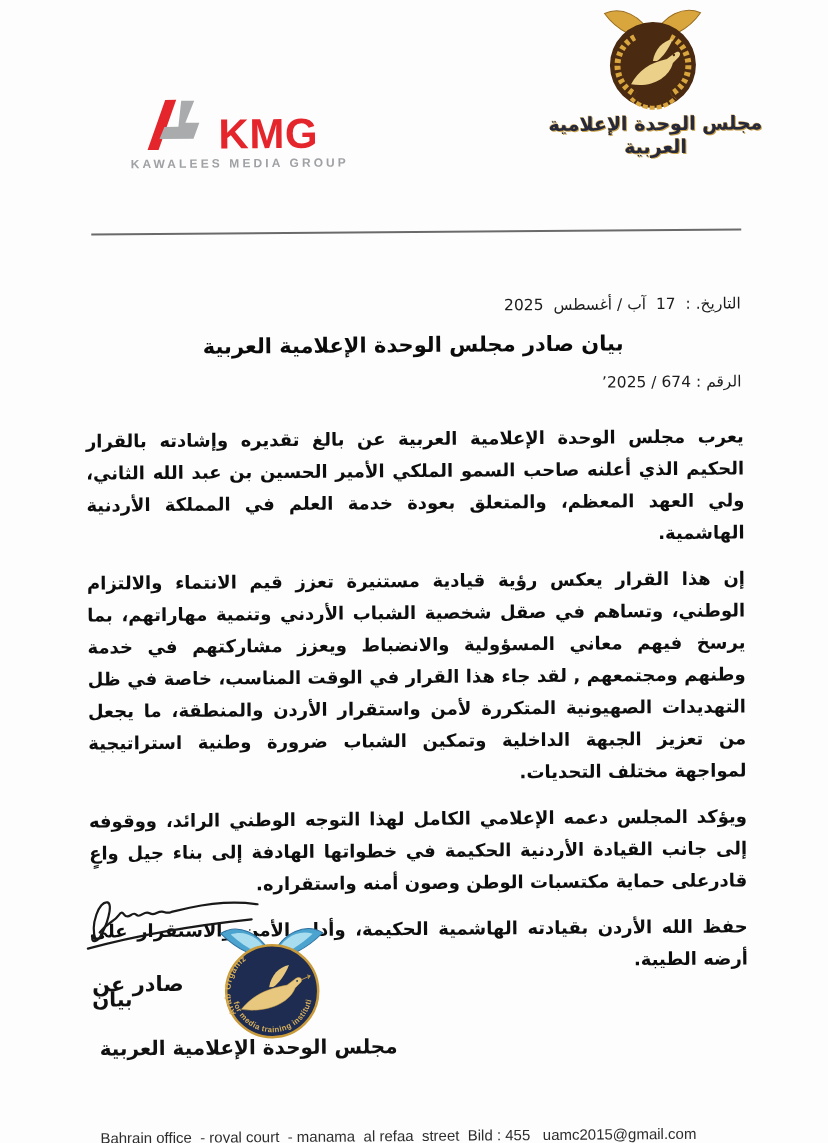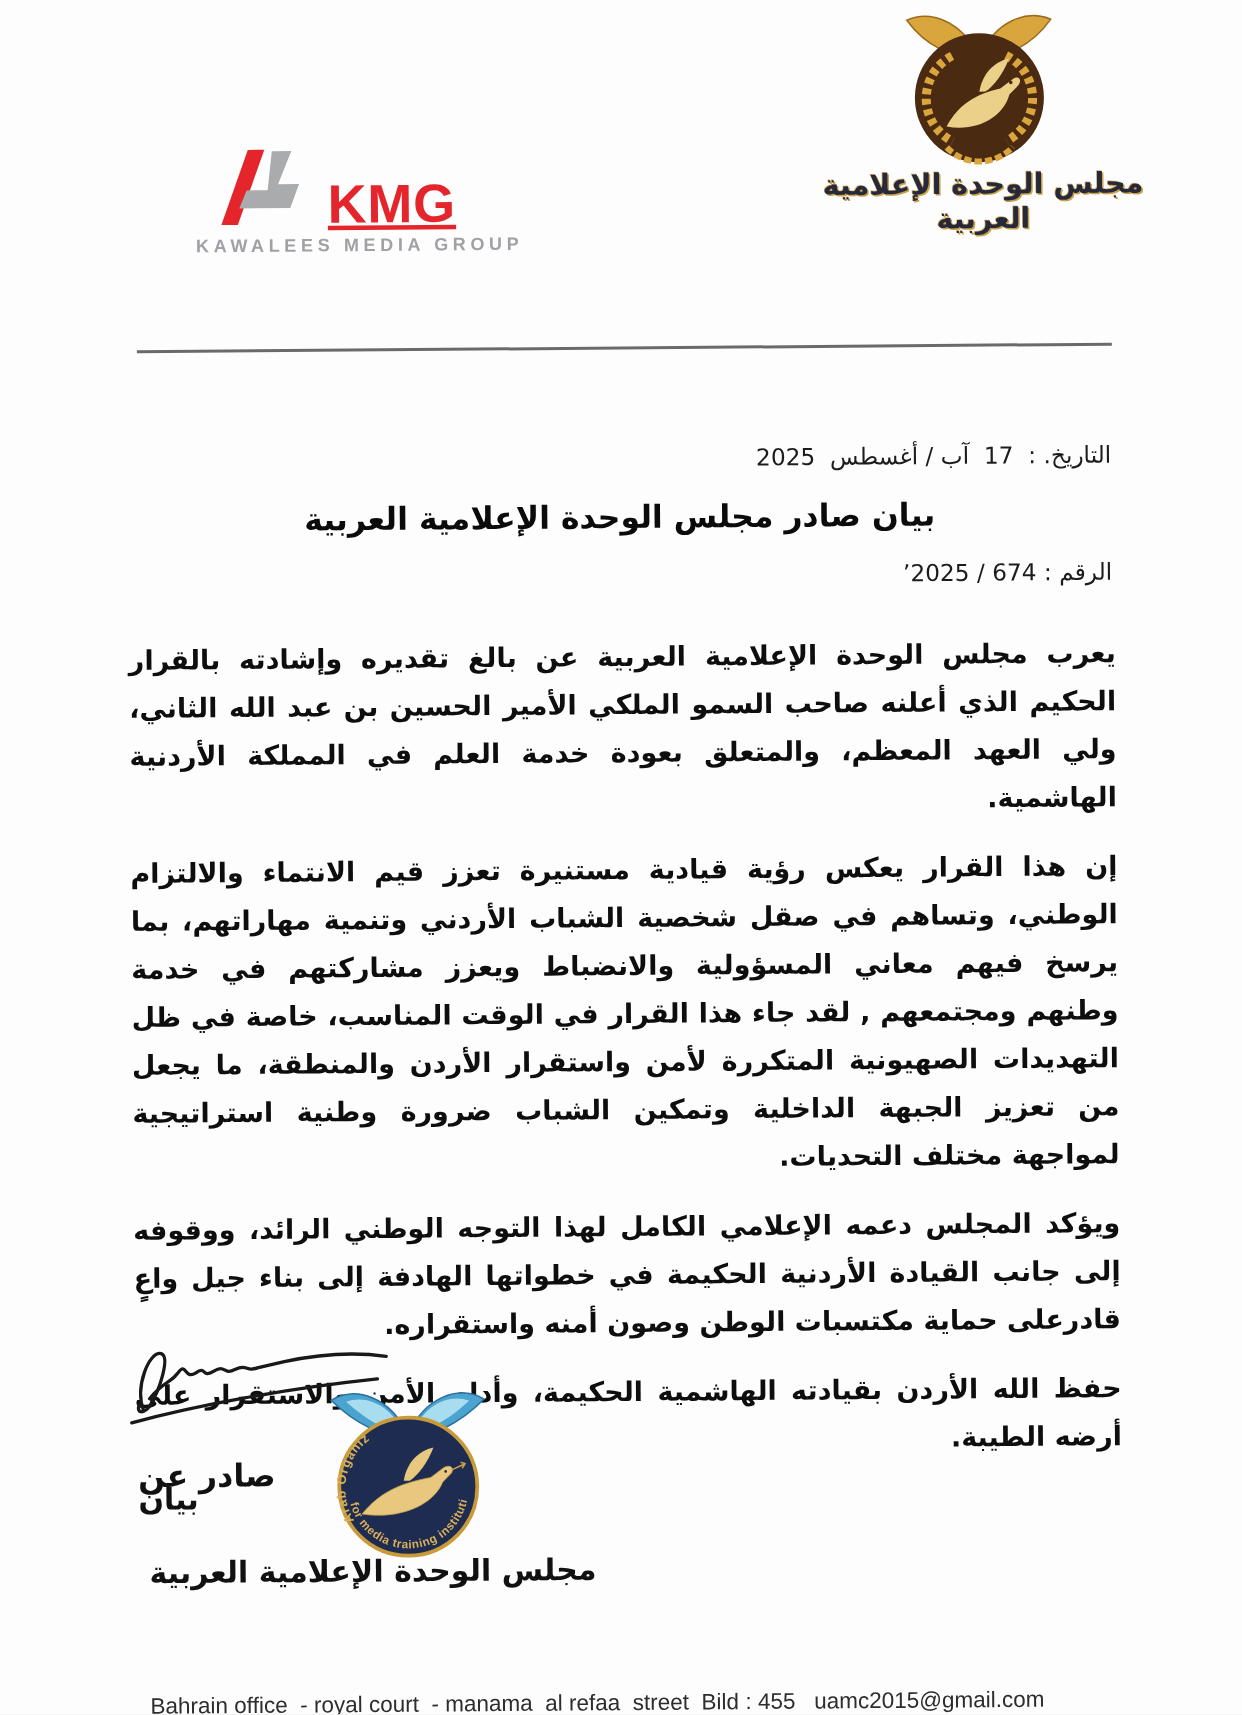--- a/index.html
+++ b/index.html
@@ -7,22 +7,22 @@
     position:relative;width:828px;height:1143px;margin:0 auto;
     background:#fdfdfd;overflow:hidden;
     font-family:"DejaVu Sans",sans-serif;color:#111;
   }
   .scan{position:absolute;inset:0;transform:rotate(-0.45deg);transform-origin:50% 40%;}
 
   
   .kmg{position:absolute;left:133px;top:94px;width:212px;}
   .kmg-row{display:flex;align-items:flex-end;}
   .kmg-word{
-    font-family:"Liberation Sans",sans-serif;font-weight:700;font-size:36px;
-    line-height:0.82;color:#e5252c;letter-spacing:0.5px;text-decoration:underline;
+    font-family:"Liberation Sans",sans-serif;font-weight:700;font-size:42px;
+    line-height:0.82;color:#e5252c;letter-spacing:0.5px;
   }
   .kmg-sub{
     margin-top:5px;font-family:"Liberation Sans",sans-serif;font-weight:700;
     font-size:12px;letter-spacing:3.1px;color:#9fa1a4;white-space:nowrap;
   }
 
   
   .emblem{position:absolute;left:598px;top:8px;}
   .calligraphy{
     position:absolute;left:548px;top:114px;width:220px;text-align:center;

